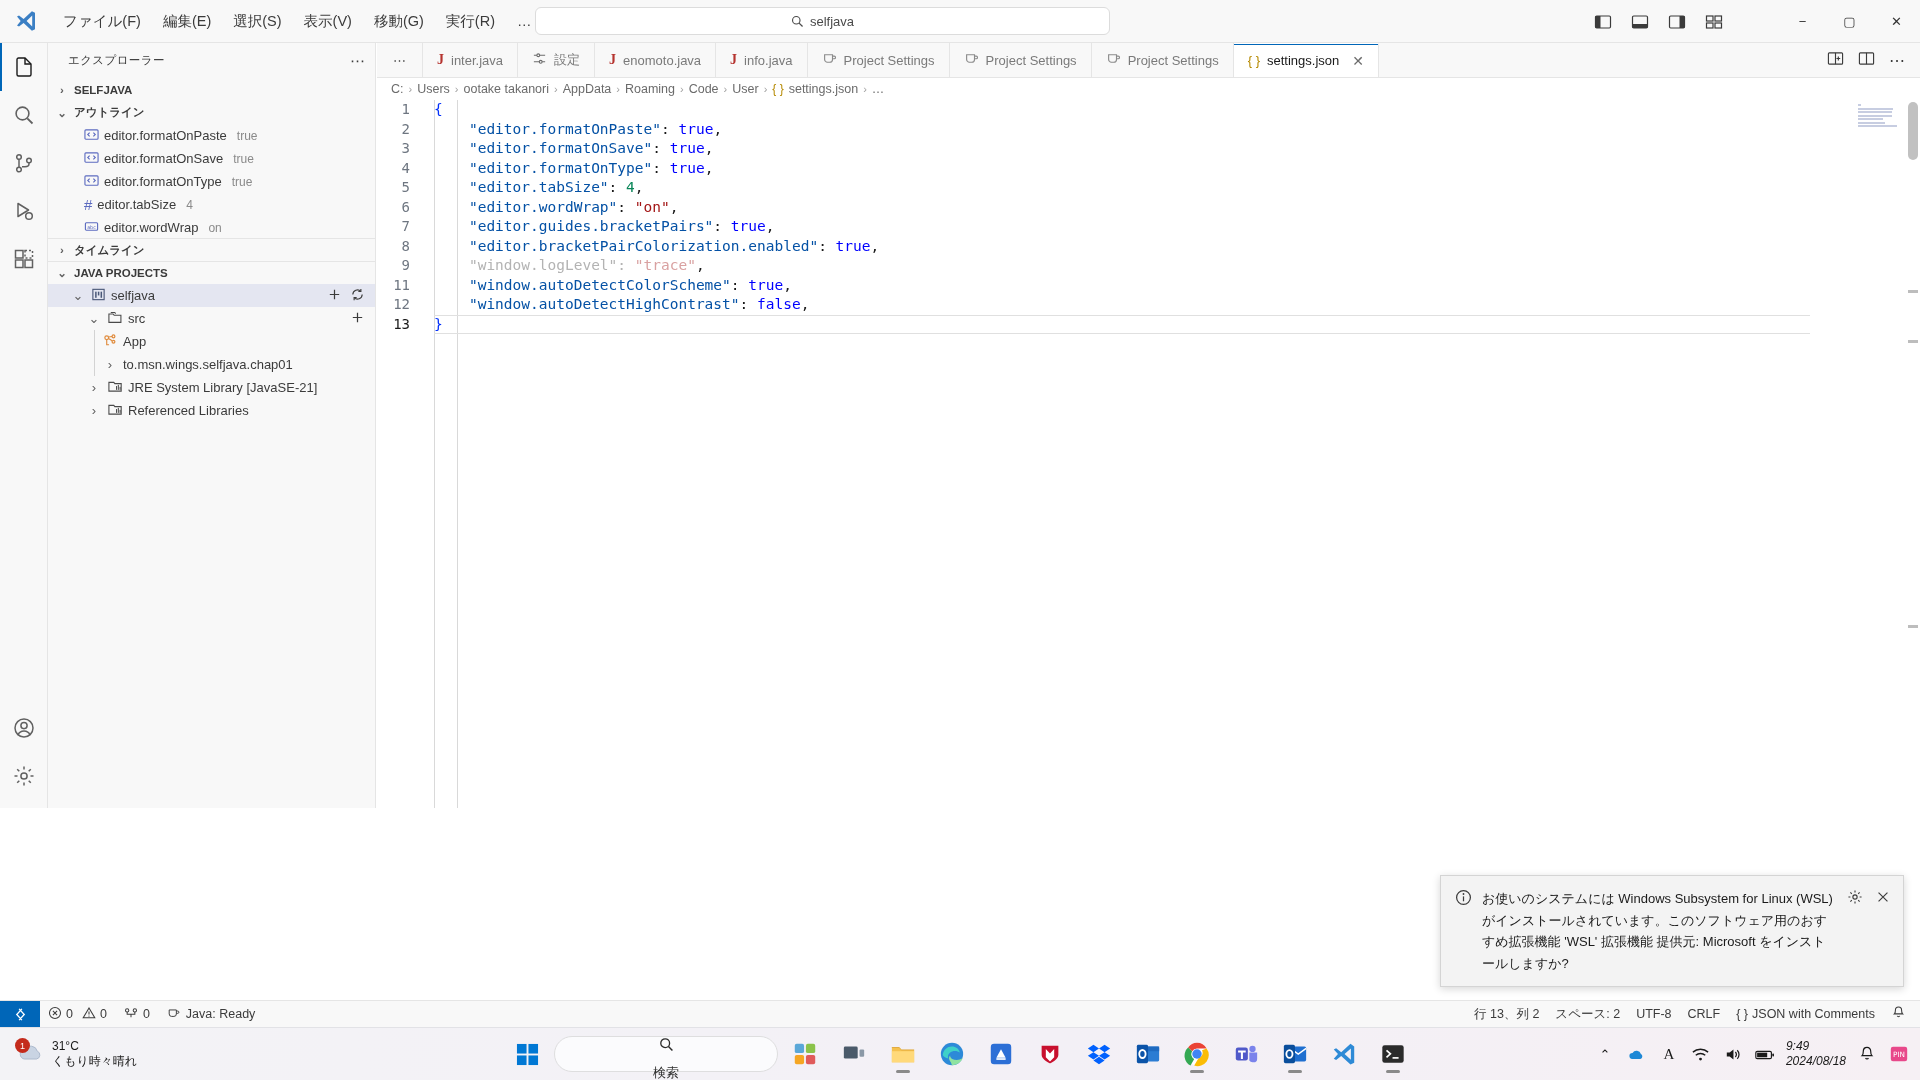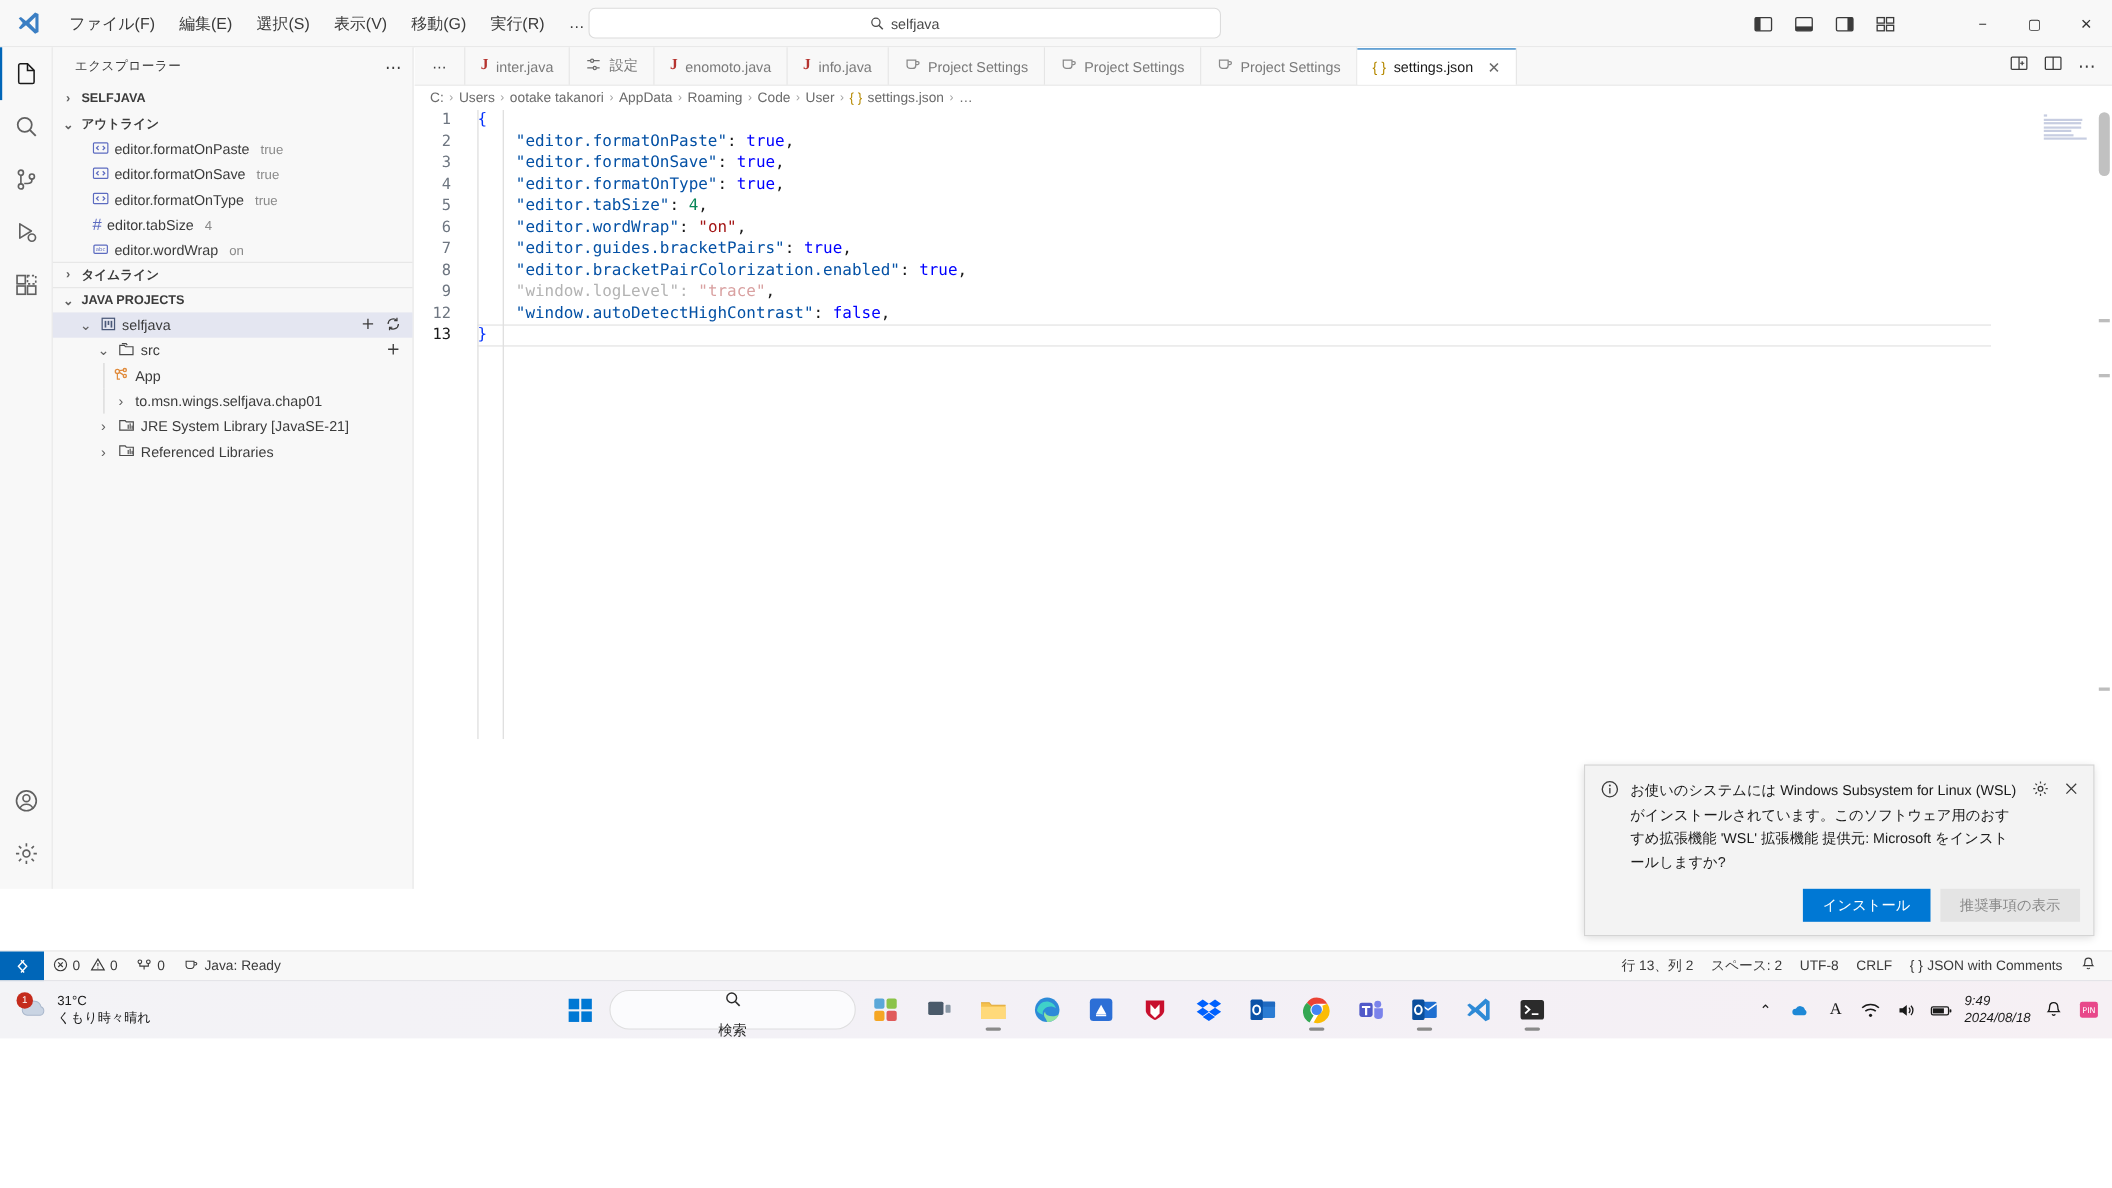--- a/index.html
+++ b/index.html
@@ -3,21 +3,21 @@
 <meta charset="utf-8">
 <style>
   * { box-sizing: border-box; margin: 0; padding: 0; }
   html, body {
     width: 1920px; height: 1080px;
     font-family: "Liberation Sans", sans-serif;
     background: #ffffff;
     overflow: hidden;
     -webkit-font-smoothing: antialiased;
   }
-  #app { position: relative; width: 1920px; height: 944px; padding-left: 44px; }
+  #app { position: relative; width: 1920px; height: 1080px; padding-left: 44px; }
 
   
   .titlebar {
     position: absolute; left: 0; top: 0; width: 1920px; height: 43px;
     background: #f8f8f8; border-bottom: 1px solid #e5e5e5;
     display: flex; align-items: center;
   }
   .vscode-logo { width: 52px; display: flex; align-items: center; justify-content: center; }
   .menu { display: flex; align-items: center; gap: 0px; }
   .menu-item {
@@ -630,20 +630,24 @@
         </div>
         <div class="cline">
           <span class="lnum">8</span>
           <span class="ctext"><span>    </span><span class="k-str">"editor.bracketPairColorization.enabled"</span><span class="k-punc">: </span><span class="k-val">true</span><span class="k-punc">,</span></span>
         </div>
         <div class="cline">
           <span class="lnum">9</span>
           <span class="ctext"><span>    </span><span class="k-dim">"window.logLevel"</span><span class="k-dim">: </span><span class="k-dimv">"trace"</span><span class="k-punc">,</span></span>
         </div>
         <div class="cline">
+          <span class="lnum">11</span>
+          <span class="ctext"><span>    </span><span class="k-str">"window.autoDetectColorScheme"</span><span class="k-punc">: </span><span class="k-val">true</span><span class="k-punc">,</span></span>
+        </div>
+        <div class="cline">
           <span class="lnum">12</span>
           <span class="ctext"><span>    </span><span class="k-str">"window.autoDetectHighContrast"</span><span class="k-punc">: </span><span class="k-val">false</span><span class="k-punc">,</span></span>
         </div>
         <div class="cline current">
           <div class="curline-box"></div>
           <span class="lnum current">13</span>
           <span class="ctext"><span class="k-brace">}</span></span>
         </div>
       </div>
 
@@ -682,24 +686,20 @@
               <path d="M9 1.6v2.2M9 14.2v2.2M1.6 9h2.2M14.2 9h2.2M3.8 3.8l1.6 1.6M12.6 12.6l1.6 1.6M14.2 3.8l-1.6 1.6M5.4 12.6l-1.6 1.6" stroke="#3b3b3b" stroke-width="1.25"></path>
             </svg>
         </span>
         <span>
           <svg width="16" height="16" viewBox="0 0 18 18">
               <path d="M4 4l10 10M14 4L4 14" stroke="#3b3b3b" stroke-width="1.3"></path>
             </svg>
         </span>
       </div>
     </div>
-    <div class="notif-btns">
-      <div class="nbtn primary">インストール</div>
-      <div class="nbtn secondary">推奨事項の表示</div>
-    </div>
   </div>
 
   <div class="statusbar">
     <div class="sb-remote">
       <svg width="15" height="15" viewBox="0 0 16 16">
           <path d="M9.5 2 4 8l5.5 6M6.5 2 12 8l-5.5 6" fill="none" stroke="#fff" stroke-width="1.4"></path>
         </svg>
     </div>
     <div class="sb-item">
       <span>

